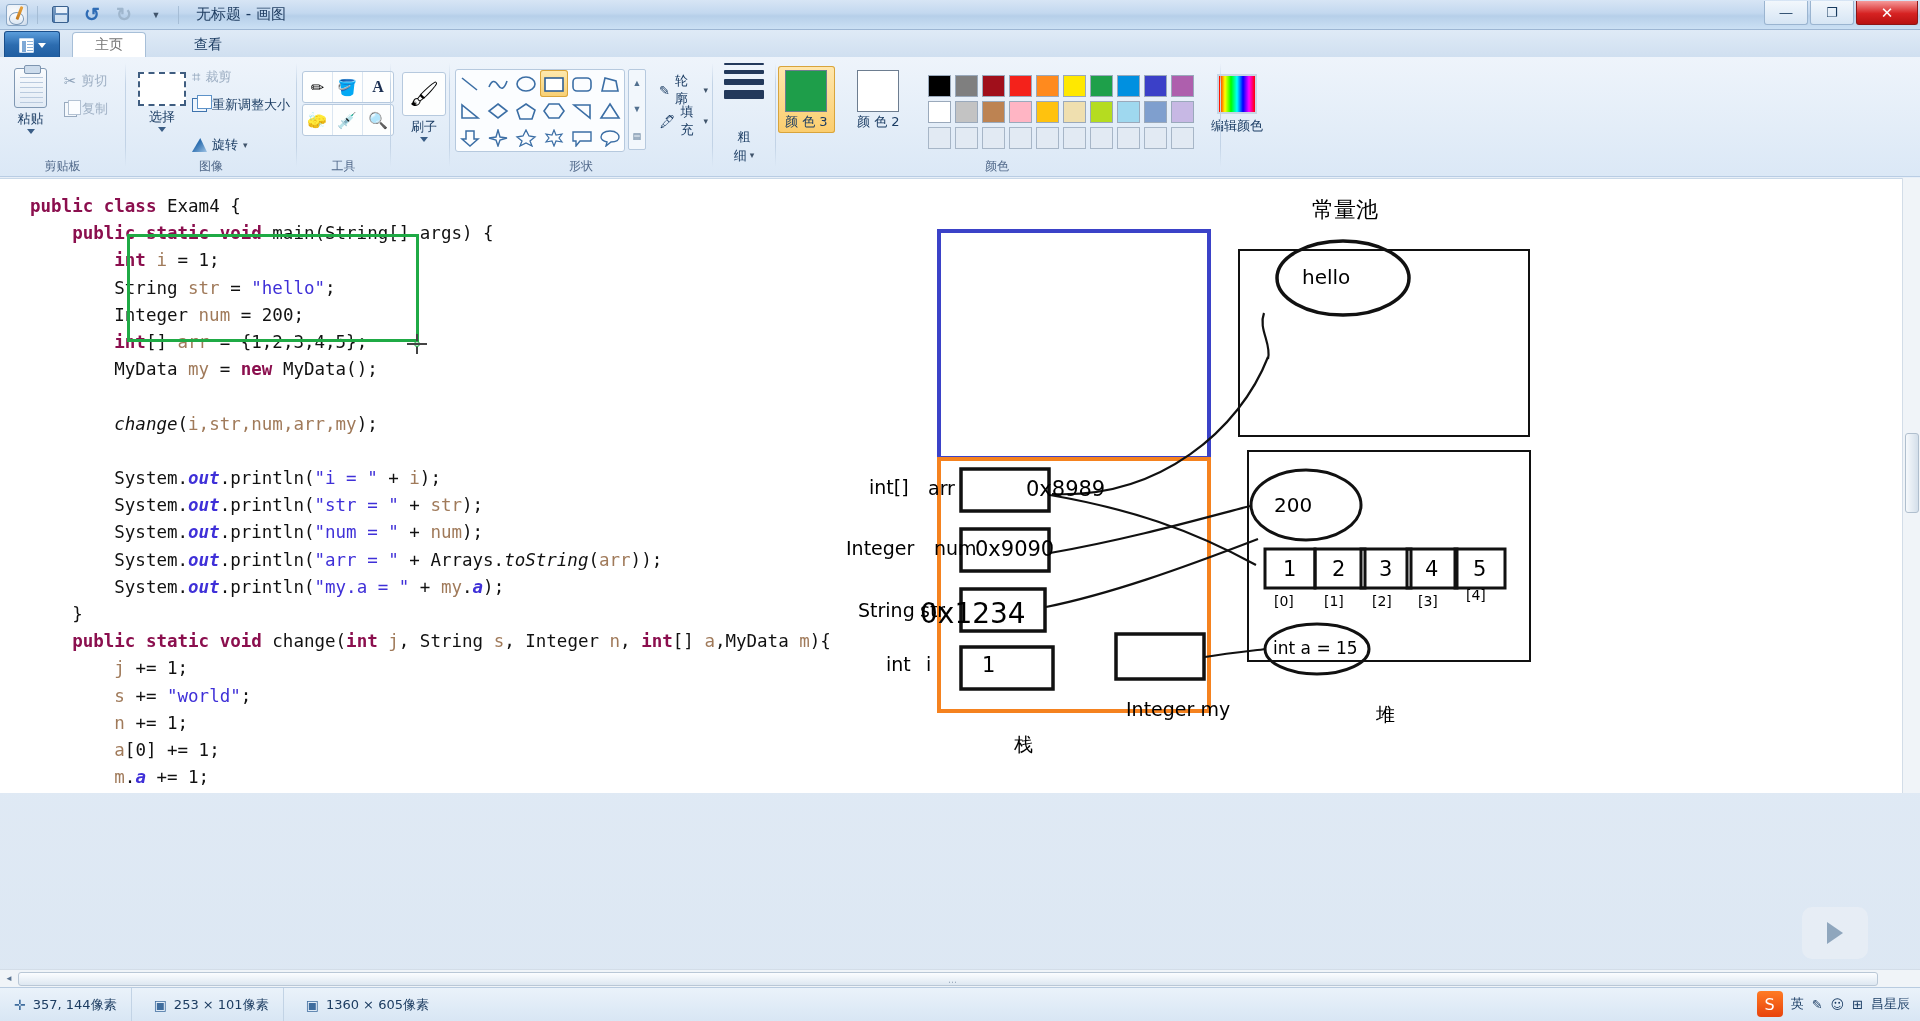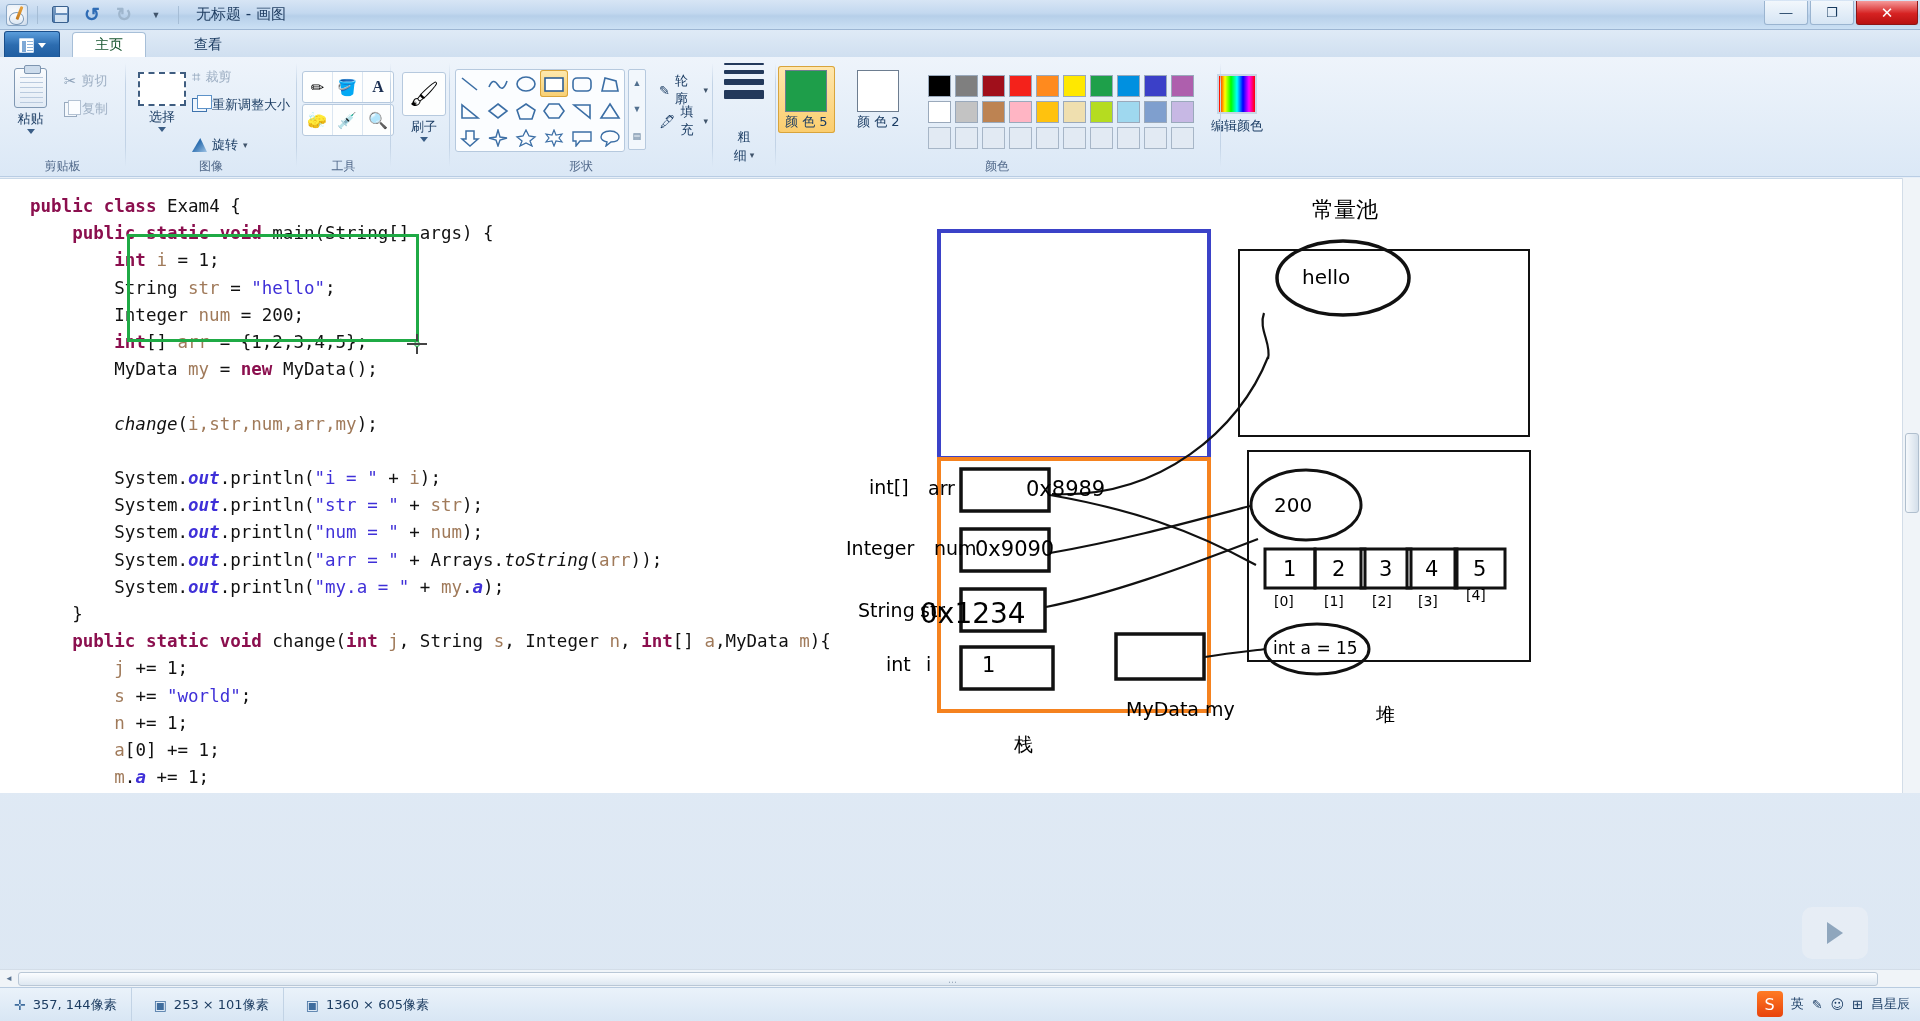--- a/index.html
+++ b/index.html
@@ -56,21 +56,21 @@
   .appbtn .sq{ width:15px;height:15px;background:#fff;border:1px solid #c9dcf0; border-radius:1px;
                position:relative;}
   .appbtn .sq:before{content:"";position:absolute;left:2px;top:2px;width:4px;height:11px;background:#7fa9d6;}
   .appbtn .sq:after{content:"";position:absolute;left:7px;top:2px;width:6px;height:11px;
      background:repeating-linear-gradient(#8fb4db 0 1px,#fff 1px 3px);}
   .appbtn .car{ width:0;height:0;border-left:4px solid transparent;border-right:4px solid transparent;
                 border-top:5px solid #fff;}
   .tab { position:absolute; top:2px; height:26px; padding:0 22px; display:flex; align-items:center;
          font-size:14px; color:#15365c; cursor:pointer; font-family:"DejaVu Sans",sans-serif;}
   .tab.active { background:#fff; border:1px solid #a7bfd8; border-bottom:1px solid #fff;
-                border-radius:4px 4px 0 0; color:#14532d; }
+                border-radius:4px 4px 0 0; color:#737373; }
   
   .ribbon { position:absolute; left:0; top:57px; width:1920px; height:120px;
             background:linear-gradient(#eef4fb 0%,#e3edf8 60%,#dbe8f6 100%);
             border-bottom:1px solid #b9cde4; }
   .ribgrp { position:absolute; top:0; height:120px; }
   .ribgrp .gl { position:absolute; bottom:2px; width:100%; text-align:center;
                 font-size:12px; color:#51698a; font-family:"DejaVu Sans",sans-serif;}
   .grpsep { position:absolute; top:6px; width:1px; height:104px;
             background:linear-gradient(transparent,#c2d3e6 20%,#c2d3e6 80%,transparent); }
   .bigbtn { display:flex;flex-direction:column;align-items:center;cursor:pointer;
@@ -429,21 +429,21 @@
           <span>细</span>
           <span class="dd-ic">▾</span>
         </div>
       </div>
     </div>
     <div class="grpsep" style="left:775px"></div>
 
     <div class="ribgrp" style="left:776px;width:1144px">
       <div style="position:absolute;left:2px;top:9px" class="colbig act">
         <span class="colsw" id="c1sw" style="background: rgb(30, 158, 74);"></span>
-        <span class="cl">颜 色 5</span>
+        <span class="cl">颜 色 3</span>
       </div>
       <div style="position:absolute;left:74px;top:9px" class="colbig">
         <span class="colsw" id="c2sw" style="background: rgb(255, 255, 255);"></span>
         <span class="cl">颜 色 2</span>
       </div>
       <div style="position:absolute;left:150px;top:16px" class="palette" id="palette">
           <div class="pc" style="background: rgb(0, 0, 0);"></div>
           <div class="pc" style="background: rgb(127, 127, 127);"></div>
           <div class="pc" style="background: rgb(160, 15, 27);"></div>
           <div class="pc" style="background: rgb(244, 34, 27);"></div>
@@ -551,21 +551,21 @@
     <div class="lbl-txt" style="left:975px;top:358px;font-size:21px">0x9090</div>
 
     <div class="lbl-txt" style="left:858px;top:420px;font-size:19px">String</div>
     <div class="lbl-txt" style="left:920px;top:420px;font-size:19px">str</div>
     <div class="lbl-txt" style="left:920px;top:418px;font-size:28px">0x1234</div>
 
     <div class="lbl-txt" style="left:886px;top:474px;font-size:19px">int</div>
     <div class="lbl-txt" style="left:926px;top:474px;font-size:19px">i</div>
     <div class="lbl-txt" style="left:982px;top:474px;font-size:21px">1</div>
 
-    <div class="lbl-txt" style="left:1126px;top:519px;font-size:19px">MyData my</div>
+    <div class="lbl-txt" style="left:1126px;top:519px;font-size:19px">Integer my</div>
 
     <div id="arrvals">
         <div class="lbl-txt" style="left: 1283px; top: 378px; font-size: 21px;">1</div>
         <div class="lbl-txt" style="left: 1332px; top: 378px; font-size: 21px;">2</div>
         <div class="lbl-txt" style="left: 1379px; top: 378px; font-size: 21px;">3</div>
         <div class="lbl-txt" style="left: 1425px; top: 378px; font-size: 21px;">4</div>
         <div class="lbl-txt" style="left: 1473px; top: 378px; font-size: 21px;">5</div>
       </div>
     <div id="arridx">
         <div class="lbl-txt" style="left: 1274px; top: 414px; font-size: 14px;">[0]</div>

